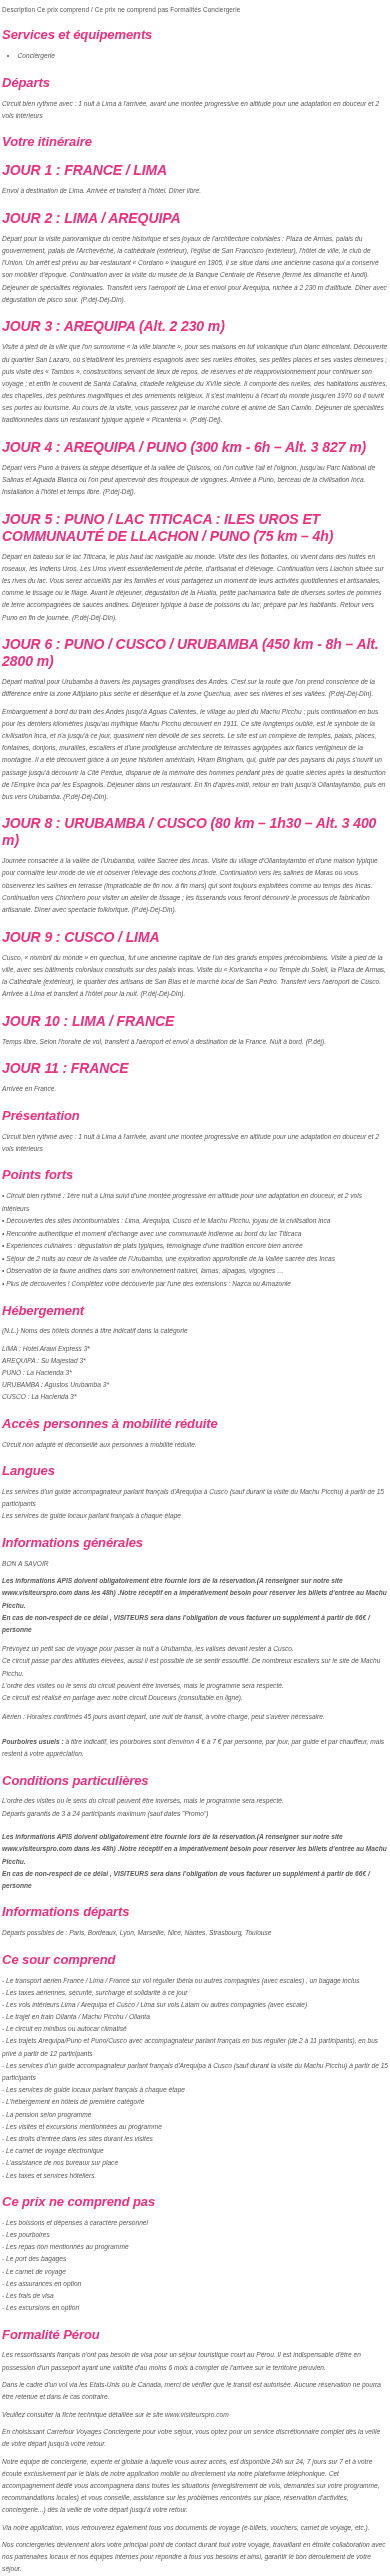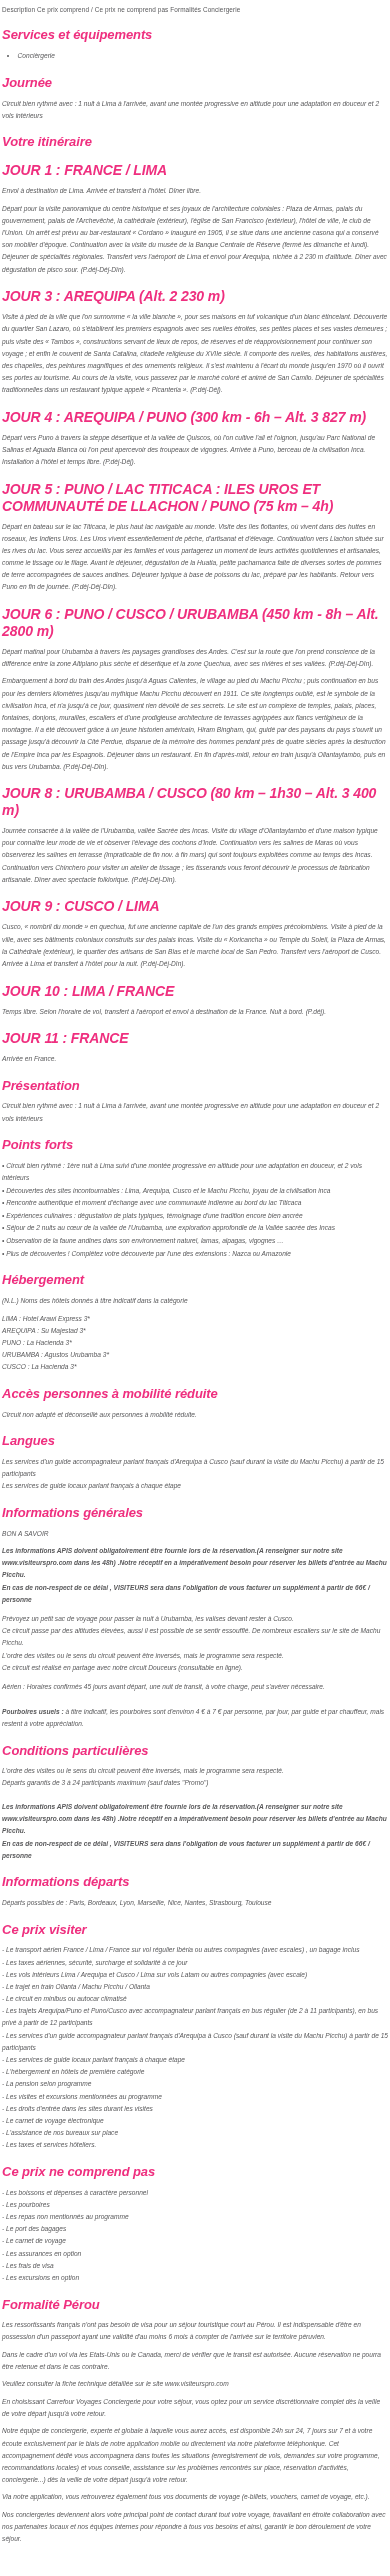--- a/index.html
+++ b/index.html
@@ -96,28 +96,29 @@
 
 <div class="page">
 
   <div class="breadcrumb">Description Ce prix comprend / Ce prix ne comprend pas Formalités Conciergerie</div>
 
   <h2 class="section-title">Services et équipements</h2>
   <ul class="bullets">
     <li>Concièrgerie</li>
   </ul>
 
-  <h2 class="section-title">Journée</h2>
+  <h2 class="section-title">Départs</h2>
   <p class="body-text">Circuit bien rythmé avec : 1 nuit à Lima à l'arrivée, avant une montée progressive en altitude pour une adaptation en douceur et 2 vols intérieurs</p>
 
   <h2 class="section-title">Votre itinéraire</h2>
 
   <h3 class="day-title">JOUR 1 : FRANCE / LIMA</h3>
   <p class="body-text">Envol à destination de Lima. Arrivée et transfert à l'hôtel. Dîner libre.</p>
 
+  <h3 class="day-title">JOUR 2 : LIMA / AREQUIPA</h3>
   <p class="body-text">Départ pour la visite panoramique du centre historique et ses joyaux de l'architecture coloniales : Plaza de Armas, palais du gouvernement, palais de l'Archevêché, la cathédrale (extérieur), l'église de San Francisco (extérieur), l'hôtel de ville, le club de l'Union. Un arrêt est prévu au bar-restaurant « Cordano » inauguré en 1905, il se situe dans une ancienne casona qui a conservé son mobilier d'époque. Continuation avec la visite du musée de la Banque Centrale de Réserve (fermé les dimanche et lundi). Déjeuner de spécialités régionales. Transfert vers l'aéroport de Lima et envol pour Arequipa, nichée à 2 230 m d'altitude. Dîner avec dégustation de pisco sour. (P.déj-Déj-Dîn).</p>
 
   <h3 class="day-title">JOUR 3 : AREQUIPA (Alt. 2 230 m)</h3>
   <p class="body-text">Visite à pied de la ville que l'on surnomme « la ville blanche », pour ses maisons en tuf volcanique d'un blanc étincelant. Découverte du quartier San Lazaro, où s'établirent les premiers espagnols avec ses ruelles étroites, ses petites places et ses vastes demeures ; puis visite des « Tambos », constructions servant de lieux de repos, de réserves et de réapprovisionnement pour continuer son voyage ; et enfin le couvent de Santa Catalina, citadelle religieuse du XVIIe siècle. Il comporte des ruelles, des habitations austères, des chapelles, des peintures magnifiques et des ornements religieux. Il s'est maintenu à l'écart du monde jusqu'en 1970 où il ouvrit ses portes au tourisme. Au cours de la visite, vous passerez par le marché coloré et animé de San Camilo. Déjeuner de spécialités traditionnelles dans un restaurant typique appelé « Picanteria ».  (P.déj-Déj).</p>
 
   <h3 class="day-title">JOUR 4 : AREQUIPA / PUNO (300 km - 6h – Alt. 3 827 m)</h3>
   <p class="body-text">Départ vers Puno à travers la steppe désertique et la vallée de Quiscos, où l'on cultive l'ail et l'oignon, jusqu'au Parc National de Salinas et Aguada Blanca où l'on peut apercevoir des troupeaux de vigognes. Arrivée à Puno, berceau de la civilisation Inca. Installation à l'hôtel et temps libre. (P.déj-Déj).</p>
 
   <h3 class="day-title">JOUR 5 : PUNO / LAC TITICACA : ILES UROS ET COMMUNAUTÉ DE LLACHON / PUNO (75 km – 4h)</h3>
   <p class="body-text">Départ en bateau sur le lac Titicaca, le plus haut lac navigable au monde. Visite des îles flottantes, où vivent dans des huttes en roseaux, les Indiens Uros. Les Uros vivent essentiellement de pêche, d'artisanat et d'élevage. Continuation vers Llachon située sur les rives du lac. Vous serez accueillis par les familles et vous partagerez un moment de leurs activités quotidiennes et artisanales, comme le tissage ou le filage. Avant le déjeuner, dégustation de la Huatia, petite pachamanca faite de diverses sortes de pommes de terre accompagnées de sauces andines.  Déjeuner typique à base de poissons du lac, préparé par les habitants. Retour vers Puno en fin de journée. (P.déj-Déj-Dîn).</p>
@@ -197,21 +198,21 @@
   </div>
   <div class="spacer-md"></div>
   <div class="bold-block">
     <p>Les informations APIS doivent obligatoirement être fournie lors de la réservation.(A renseigner sur notre site www.visiteurspro.com dans les 48h) .Notre réceptif en a impérativement besoin pour réserver les billets d'entrée au Machu Picchu.</p>
     <p>En cas de non-respect de ce délai , VISITEURS sera dans l'obligation de vous facturer un supplément à partir de 66€ / personne</p>
   </div>
 
   <h2 class="section-title">Informations départs</h2>
   <p class="body-text">Départs possibles de : Paris, Bordeaux, Lyon, Marseille, Nice, Nantes, Strasbourg, Toulouse</p>
 
-  <h2 class="section-title">Ce prix visiter</h2>
+  <h2 class="section-title">Ce sour comprend</h2>
   <div class="plain-list">
     <p>- Le transport aérien France / Lima / France sur vol régulier Ibéria ou autres compagnies (avec escales) , un bagage inclus</p>
     <p>- Les taxes aériennes, sécurité, surcharge et solidarité à ce jour</p>
     <p>- Les vols intérieurs Lima / Arequipa et Cusco / Lima sur vols Latam ou autres compagnies (avec escale)</p>
     <p>- Le trajet en train Ollanta / Machu Picchu / Ollanta</p>
     <p>- Le circuit en minibus ou autocar climatisé</p>
     <p>- Les trajets Arequipa/Puno et Puno/Cusco avec accompagnateur parlant français en bus régulier (de 2 à 11 participants), en bus privé à partir de 12 participants</p>
     <p>- Les services d'un guide accompagnateur parlant français d'Arequipa à Cusco (sauf durant la visite du Machu Picchu) à partir de 15 participants</p>
     <p>- Les services de guide locaux parlant français à chaque étape</p>
     <p>- L'hébergement en hôtels de première catégorie</p>

